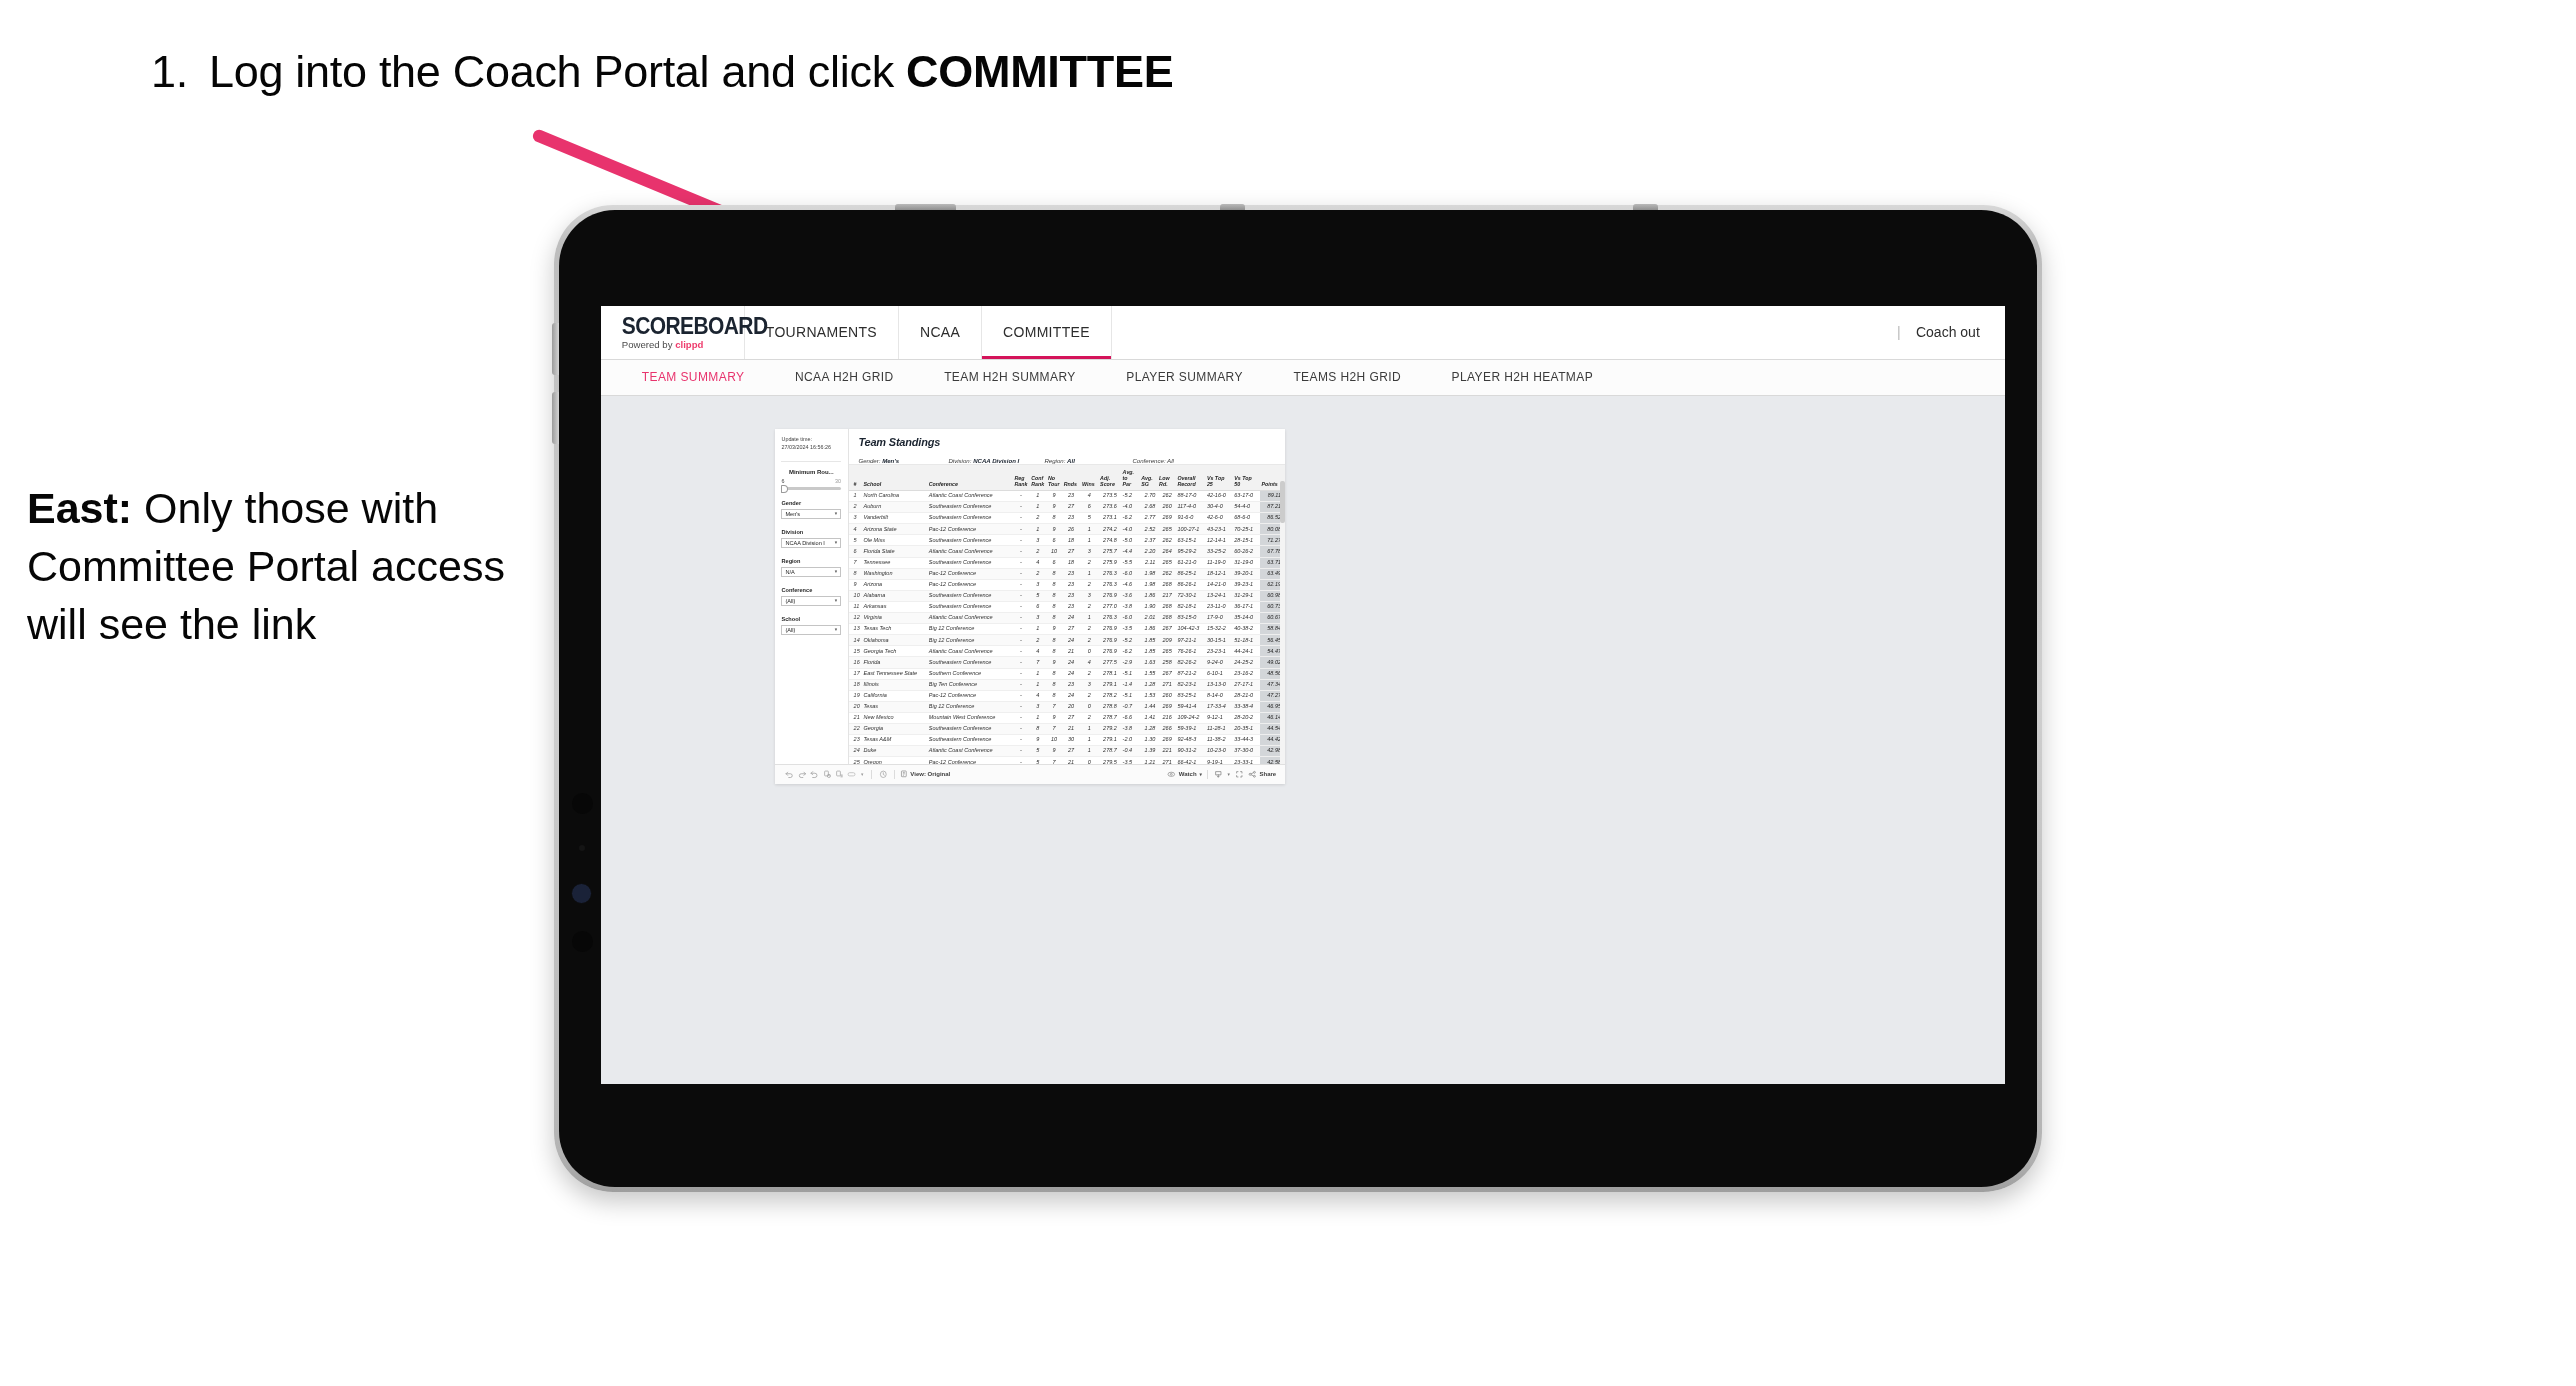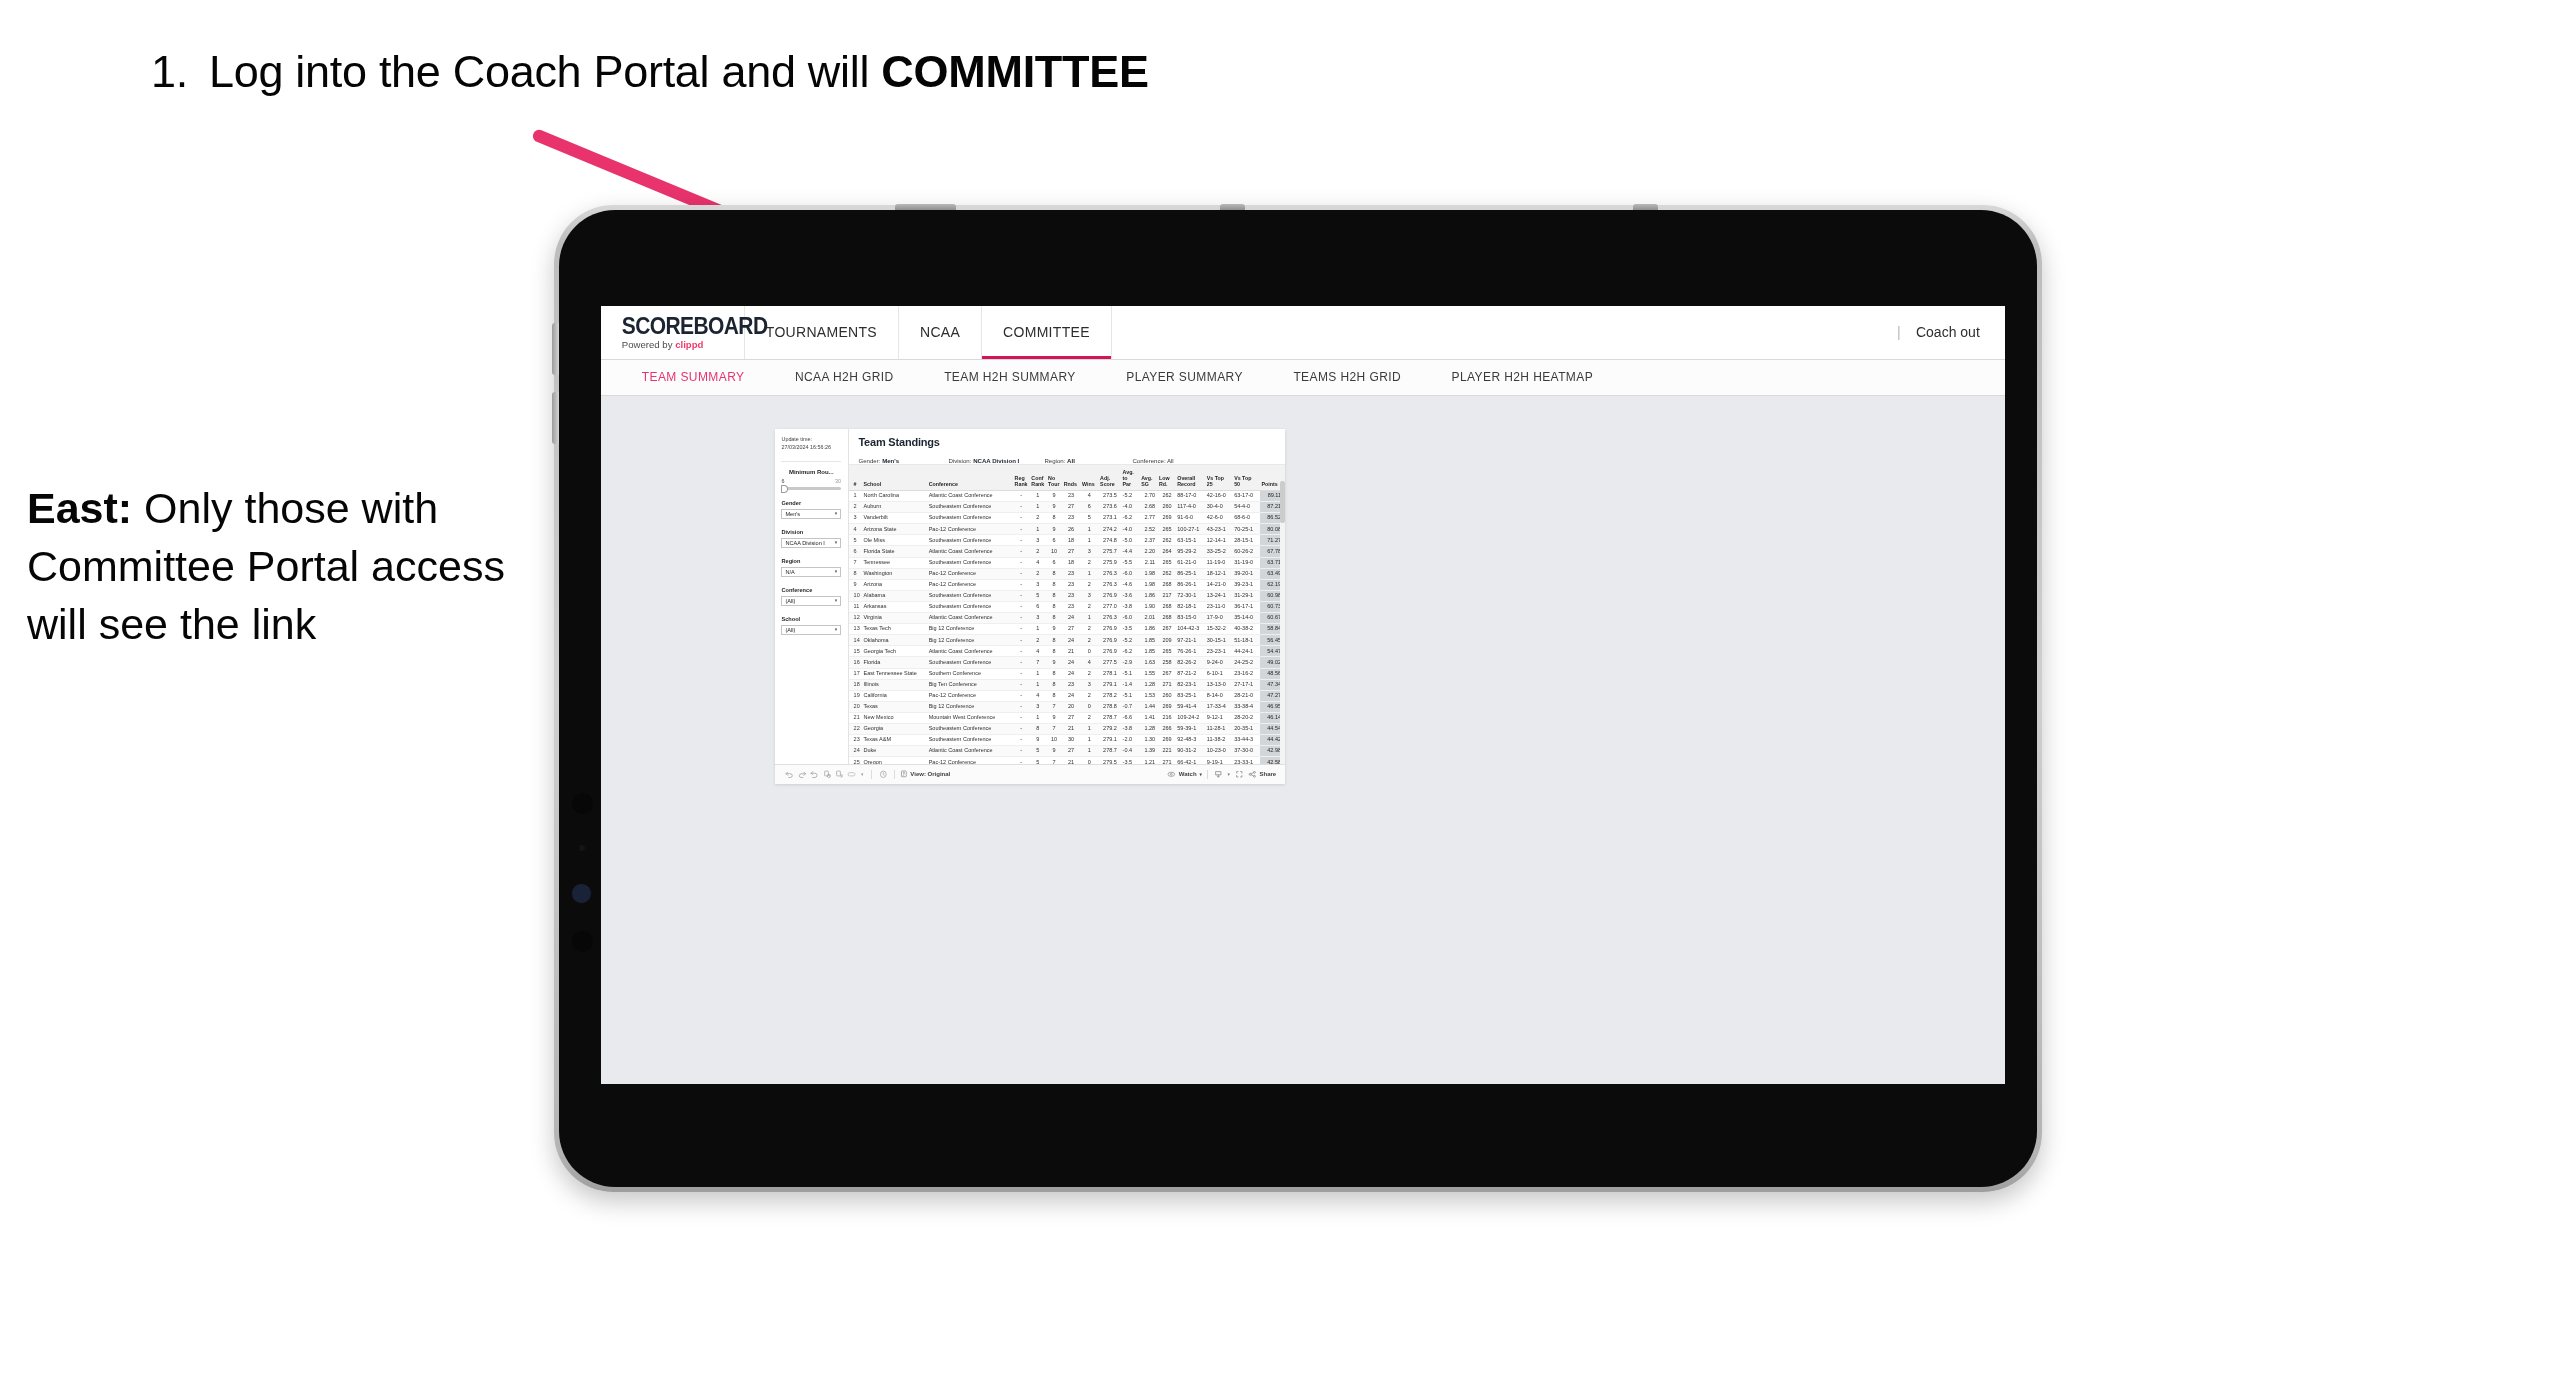--- a/index.html
+++ b/index.html
@@ -173,21 +173,21 @@
   }
   .filter-select {
     border:1px solid #c4c4c4; background:#fff;
     height:10.5px; display:flex; align-items:center;
     padding:0 2.9px; font-size:5.6px; color:#222;
     justify-content:space-between; cursor:pointer;
   }
   .caret { font-size:4.8px; color:#555; }
 
   
-  #viz-main { flex:1; display:flex; flex-direction:column; overflow:hidden; position:relative; }
+  #viz-main { flex:1; display:flex; flex-direction:column; overflow:hidden; position:relative;font-style:italic; }
   #viz-head { padding:7.7px 0 0 9.6px; }
   #viz-title { font-size:11px; font-weight:700; color:#1b2430; letter-spacing:-0.2px; }
   #viz-params {
     display:flex; margin-top:8.6px; font-size:6.1px; color:#3a3a3a;
   }
   #viz-params .p { margin-right:0; }
   #viz-params .p .k { color:#3a3a3a; }
   #viz-params .p .v { font-weight:700; color:#1b2430; }
   #p1 { width:90px; }
   #p2 { width:96px; }
@@ -249,21 +249,21 @@
   }
   .tb-sep { width:1px; height:9.6px; background:#dcdcdc; margin:0 4.8px; }
   .tb-text { display:flex; align-items:center; gap:2.9px; cursor:pointer; color:#3d3d3d; font-weight:700; }
   #tb-spacer { flex:1; }
   svg.ic { display:block; }
 </style>
 </head>
 <body>
 
 <div id="slide-heading">
-  <span class="num">1.</span><span>Log into the Coach Portal and will </span><span class="bold">COMMITTEE</span>
+  <span class="num">1.</span><span>Log into the Coach Portal and click </span><span class="bold">COMMITTEE</span>
 </div>
 
 <div id="note-block">
   <span class="bold">East:</span><span> Only those with Committee Portal access will see the link</span>
 </div>
 
 <svg id="arrow-svg" viewBox="0 0 500 260">
   <line x1="22" y1="22" x2="452" y2="200" stroke="#e8336d" stroke-width="13" stroke-linecap="round"></line>
   <polygon points="474,198 408,168 462,252" fill="#e8336d"></polygon>
 </svg>

